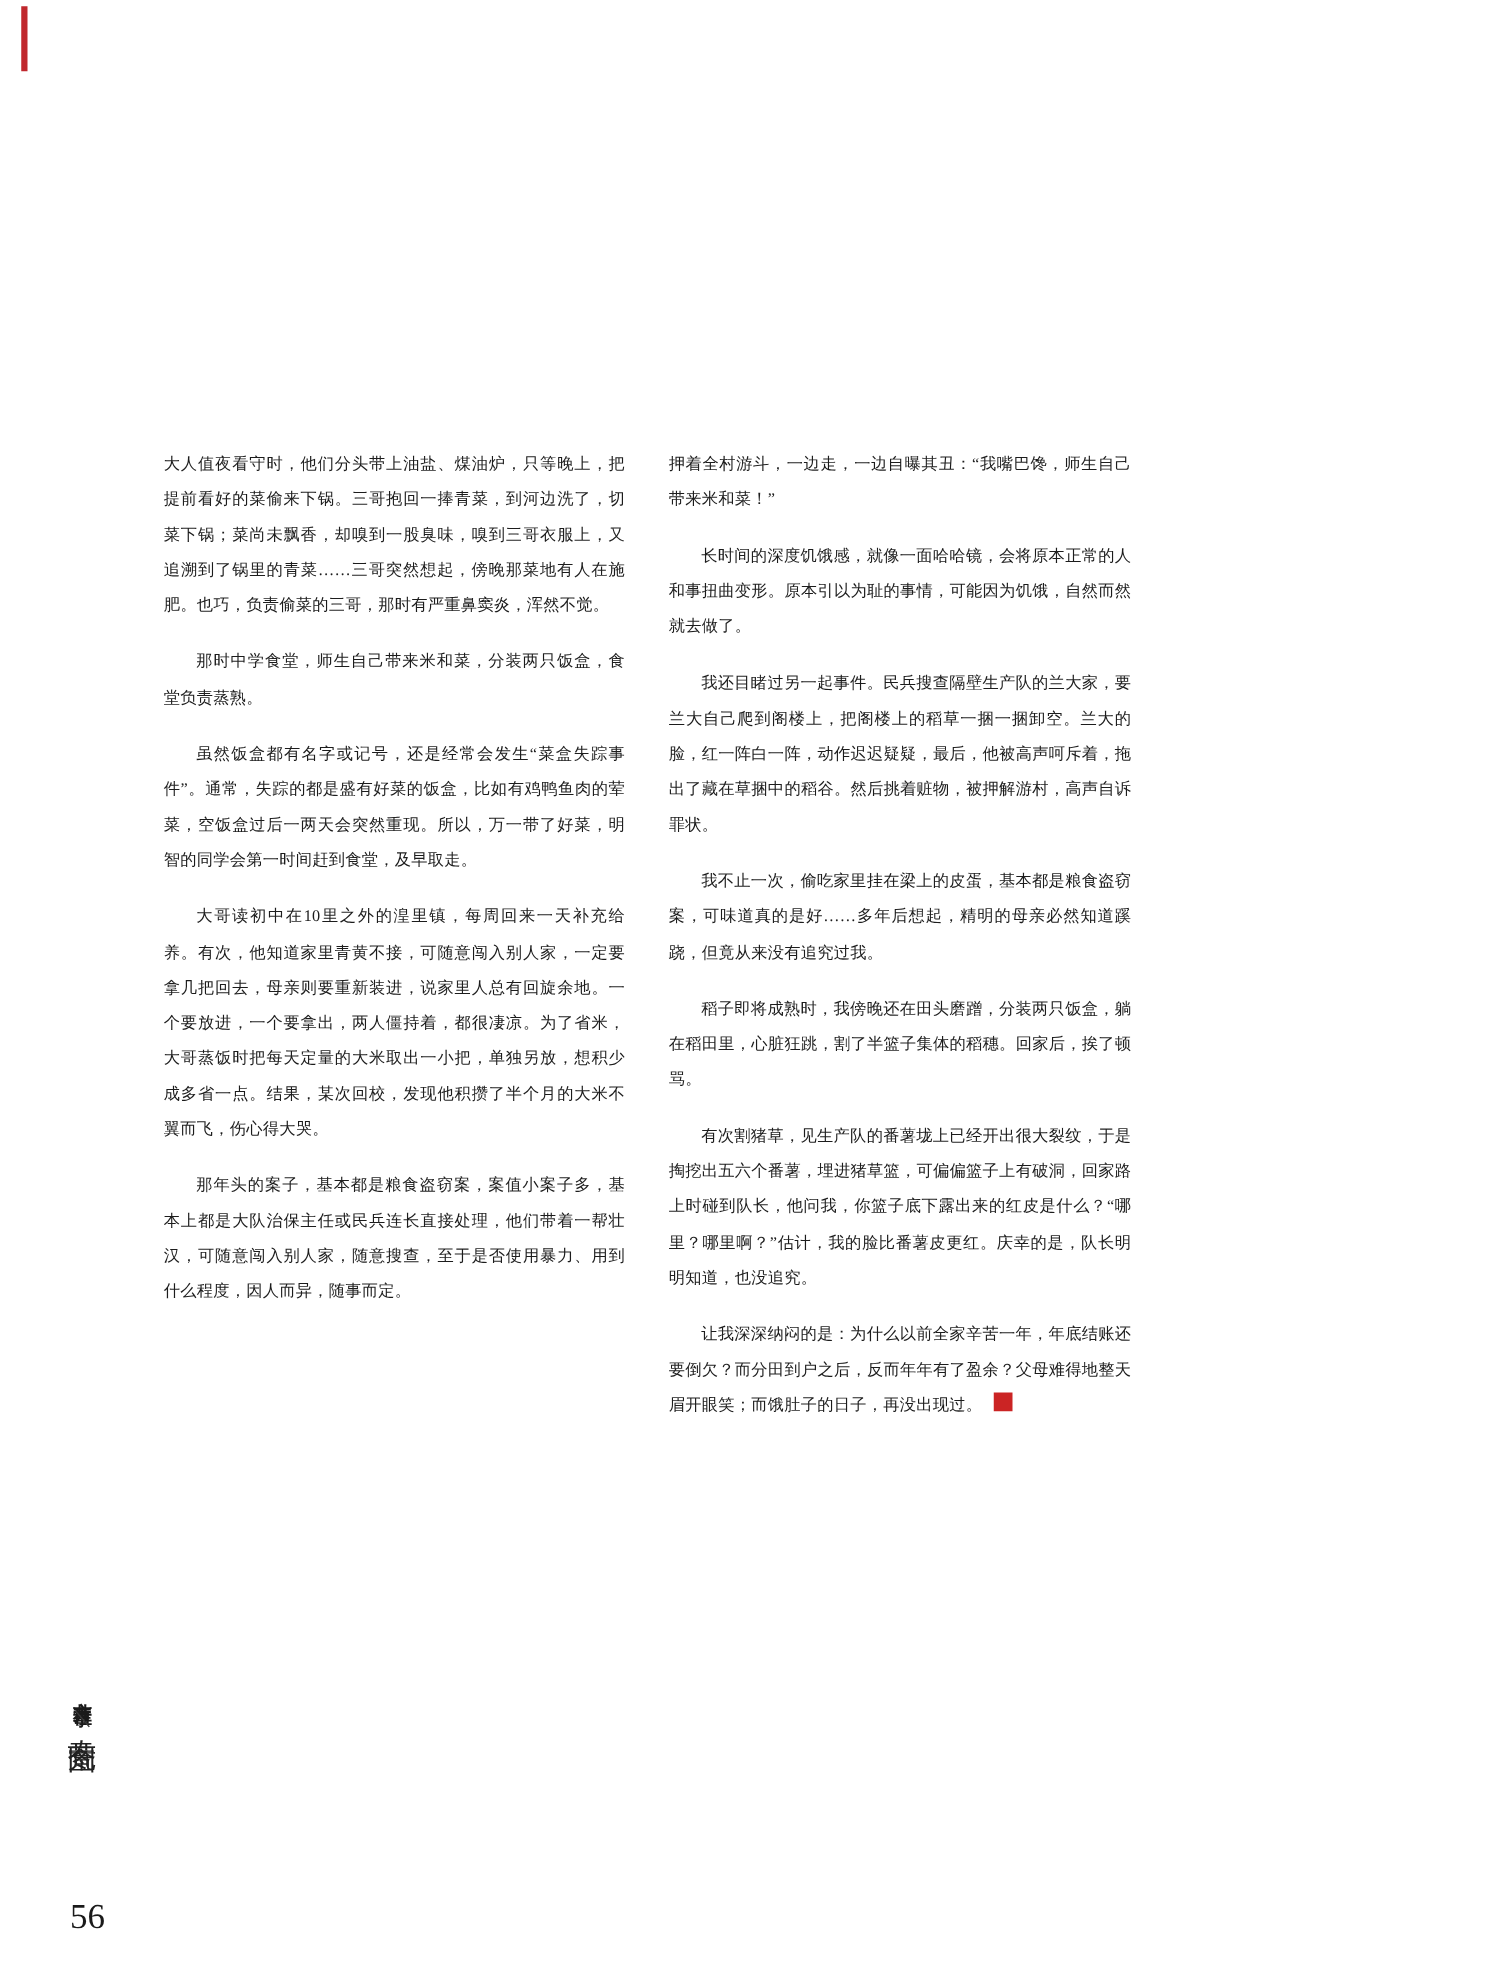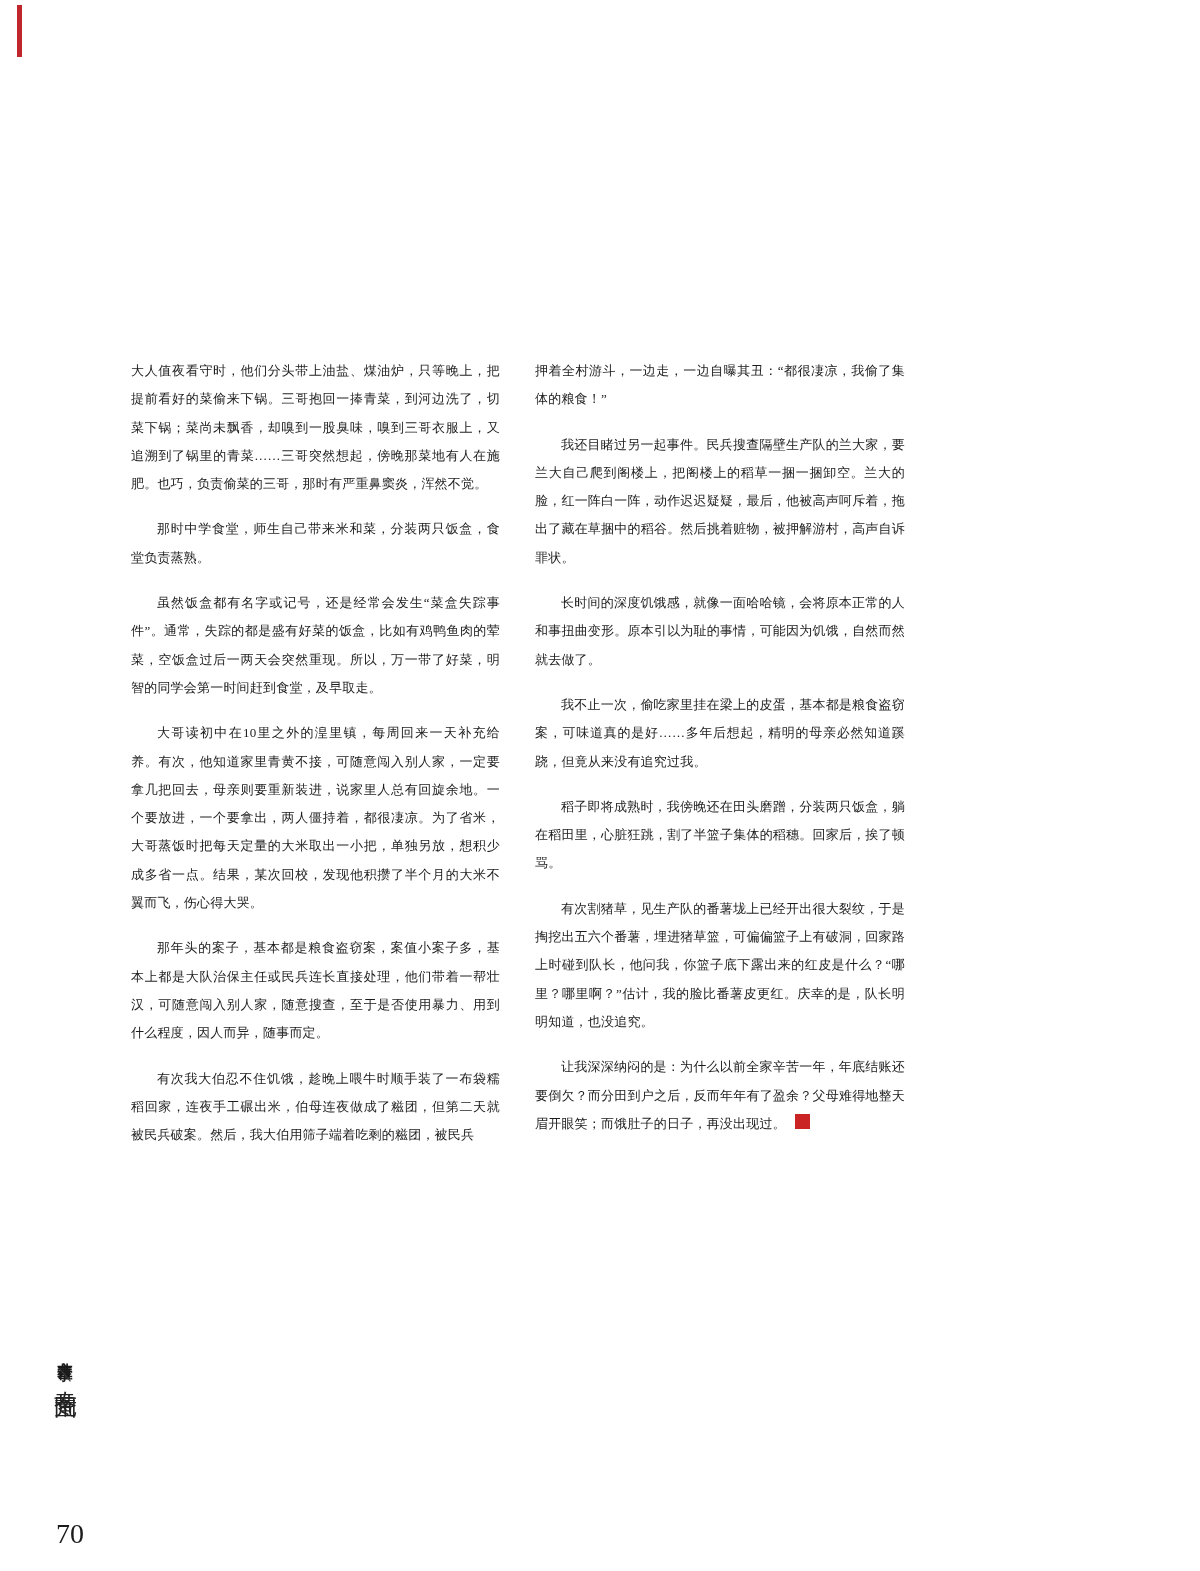--- a/index.html
+++ b/index.html
@@ -83,30 +83,29 @@
 <body>
 
 <div class="accent-line"></div>
 
 <div class="column column-left">
   <p>大人值夜看守时，他们分头带上油盐、煤油炉，只等晚上，把提前看好的菜偷来下锅。三哥抱回一捧青菜，到河边洗了，切菜下锅；菜尚未飘香，却嗅到一股臭味，嗅到三哥衣服上，又追溯到了锅里的青菜……三哥突然想起，傍晚那菜地有人在施肥。也巧，负责偷菜的三哥，那时有严重鼻窦炎，浑然不觉。</p>
   <p class="indent">那时中学食堂，师生自己带来米和菜，分装两只饭盒，食堂负责蒸熟。</p>
   <p class="indent">虽然饭盒都有名字或记号，还是经常会发生“菜盒失踪事件”。通常，失踪的都是盛有好菜的饭盒，比如有鸡鸭鱼肉的荤菜，空饭盒过后一两天会突然重现。所以，万一带了好菜，明智的同学会第一时间赶到食堂，及早取走。</p>
   <p class="indent">大哥读初中在10里之外的湟里镇，每周回来一天补充给养。有次，他知道家里青黄不接，可随意闯入别人家，一定要拿几把回去，母亲则要重新装进，说家里人总有回旋余地。一个要放进，一个要拿出，两人僵持着，都很凄凉。为了省米，大哥蒸饭时把每天定量的大米取出一小把，单独另放，想积少成多省一点。结果，某次回校，发现他积攒了半个月的大米不翼而飞，伤心得大哭。</p>
   <p class="indent">那年头的案子，基本都是粮食盗窃案，案值小案子多，基本上都是大队治保主任或民兵连长直接处理，他们带着一帮壮汉，可随意闯入别人家，随意搜查，至于是否使用暴力、用到什么程度，因人而异，随事而定。</p>
-  <p class="indent">有次我大伯忍不住饥饿，趁晚上喂牛时顺手装了一布袋糯稻回家，连夜手工碾出米，伯母连夜做成了糍团，但第二天就被民兵破案。然后，我大伯用筛子端着吃剩的糍团，被民兵</p>
 </div>
 
 <div class="column column-right">
-  <p>押着全村游斗，一边走，一边自曝其丑：“都很凄凉，我偷了集体的粮食！”</p>
+  <p>押着全村游斗，一边走，一边自曝其丑：“我嘴巴馋，师生自己带来米和菜！”</p>
+  <p class="indent">长时间的深度饥饿感，就像一面哈哈镜，会将原本正常的人和事扭曲变形。原本引以为耻的事情，可能因为饥饿，自然而然就去做了。</p>
   <p class="indent">我还目睹过另一起事件。民兵搜查隔壁生产队的兰大家，要兰大自己爬到阁楼上，把阁楼上的稻草一捆一捆卸空。兰大的脸，红一阵白一阵，动作迟迟疑疑，最后，他被高声呵斥着，拖出了藏在草捆中的稻谷。然后挑着赃物，被押解游村，高声自诉罪状。</p>
-  <p class="indent">长时间的深度饥饿感，就像一面哈哈镜，会将原本正常的人和事扭曲变形。原本引以为耻的事情，可能因为饥饿，自然而然就去做了。</p>
   <p class="indent">我不止一次，偷吃家里挂在梁上的皮蛋，基本都是粮食盗窃案，可味道真的是好……多年后想起，精明的母亲必然知道蹊跷，但竟从来没有追究过我。</p>
   <p class="indent">稻子即将成熟时，我傍晚还在田头磨蹭，分装两只饭盒，躺在稻田里，心脏狂跳，割了半篮子集体的稻穗。回家后，挨了顿骂。</p>
   <p class="indent">有次割猪草，见生产队的番薯垅上已经开出很大裂纹，于是掏挖出五六个番薯，埋进猪草篮，可偏偏篮子上有破洞，回家路上时碰到队长，他问我，你篮子底下露出来的红皮是什么？“哪里？哪里啊？”估计，我的脸比番薯皮更红。庆幸的是，队长明明知道，也没追究。</p>
   <p class="indent"><span>让我深深纳闷的是：为什么以前全家辛苦一年，年底结账还要倒欠？而分田到户之后，反而年年有了盈余？父母难得地整天眉开眼笑；而饿肚子的日子，再没出现过。</span><span class="end-mark"></span></p>
 </div>
 
 <div class="sidebar">
   <span class="sidebar-section">市井往事</span><span class="sidebar-slash">＼</span><span class="sidebar-title">春荒图</span>
 </div>
 
-<div class="page-number">70</div>
+<div class="page-number">56</div>
 
 </body></html>

